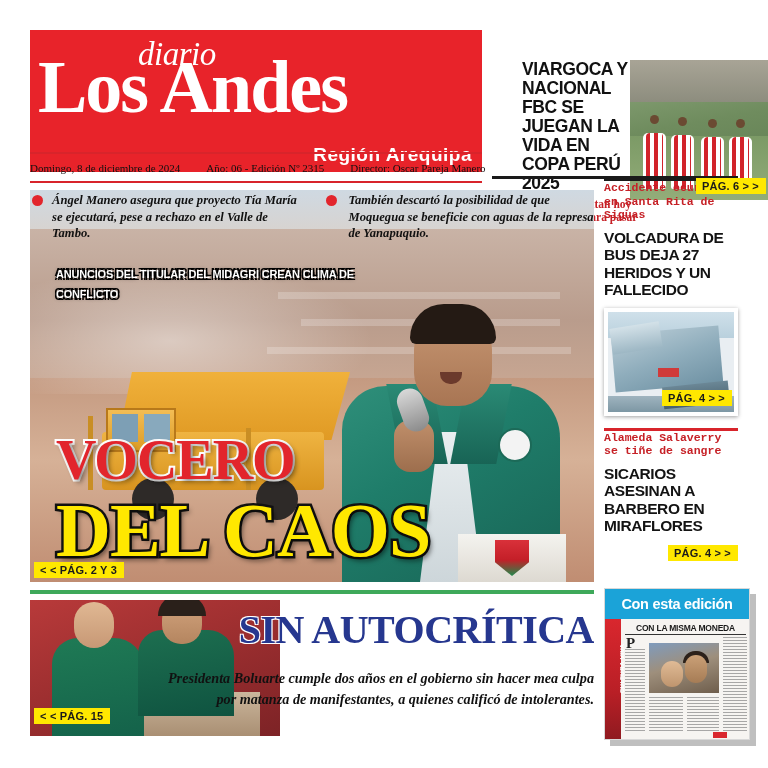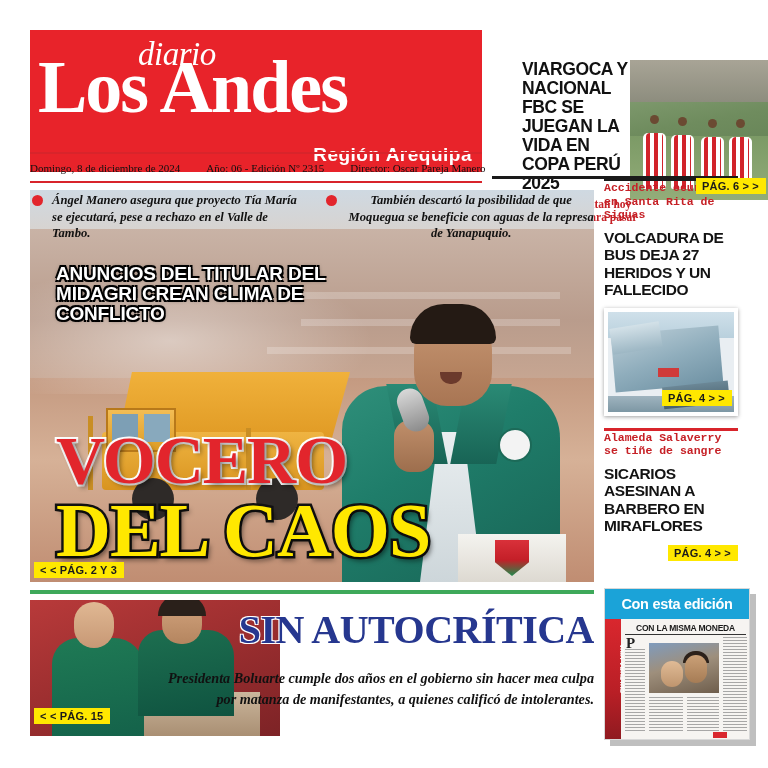--- a/index.html
+++ b/index.html
@@ -305,49 +305,49 @@
     position: relative;
     padding-left: 22px;
     font-family: "Liberation Serif", serif;
     font-style: italic;
     font-weight: 700;
     font-size: 12.6px;
     line-height: 16.5px;
     color: #111;
   }
   .bullet.b1 { width: 282px; }
-  .bullet.b2 { width: 282px; padding-left: 24px; text-align: center; }
+  .bullet.b2 { width: 282px; padding-left: 24px; }
   .bullet .dot {
     position:absolute; left:2px; top:3px;
     width:11px; height:11px; border-radius:50%;
     background: #E2252C;
   }
 
   .overline {
     position: absolute;
     left: 56px; top: 264px;
     width: 300px;
     font-family: "Liberation Sans", sans-serif;
     font-weight: 700;
-    font-size: 19px;
+    font-size: 11px;
     line-height: 20px;
     color: #ffffff;
     letter-spacing: -0.2px;
     text-shadow:
       -1.6px -1.6px 0 #000, 1.6px -1.6px 0 #000,
       -1.6px 1.6px 0 #000, 1.6px 1.6px 0 #000,
       0 0 4px rgba(0,0,0,.7);
   }
 
   .headline-1 {
     position: absolute;
     left: 56px; top: 424px;
     font-family: "Liberation Serif", serif;
     font-weight: 700;
-    font-size: 68px;
+    font-size: 56px;
     line-height: 72px;
     color: #E2252C;
     letter-spacing: -1px;
     -webkit-text-stroke: 4px #ffffff;
     paint-order: stroke fill;
     text-shadow: 3px 3px 5px rgba(0,0,0,.45);
   }
   .headline-2 {
     position: absolute;
     left: 56px; top: 494px;

